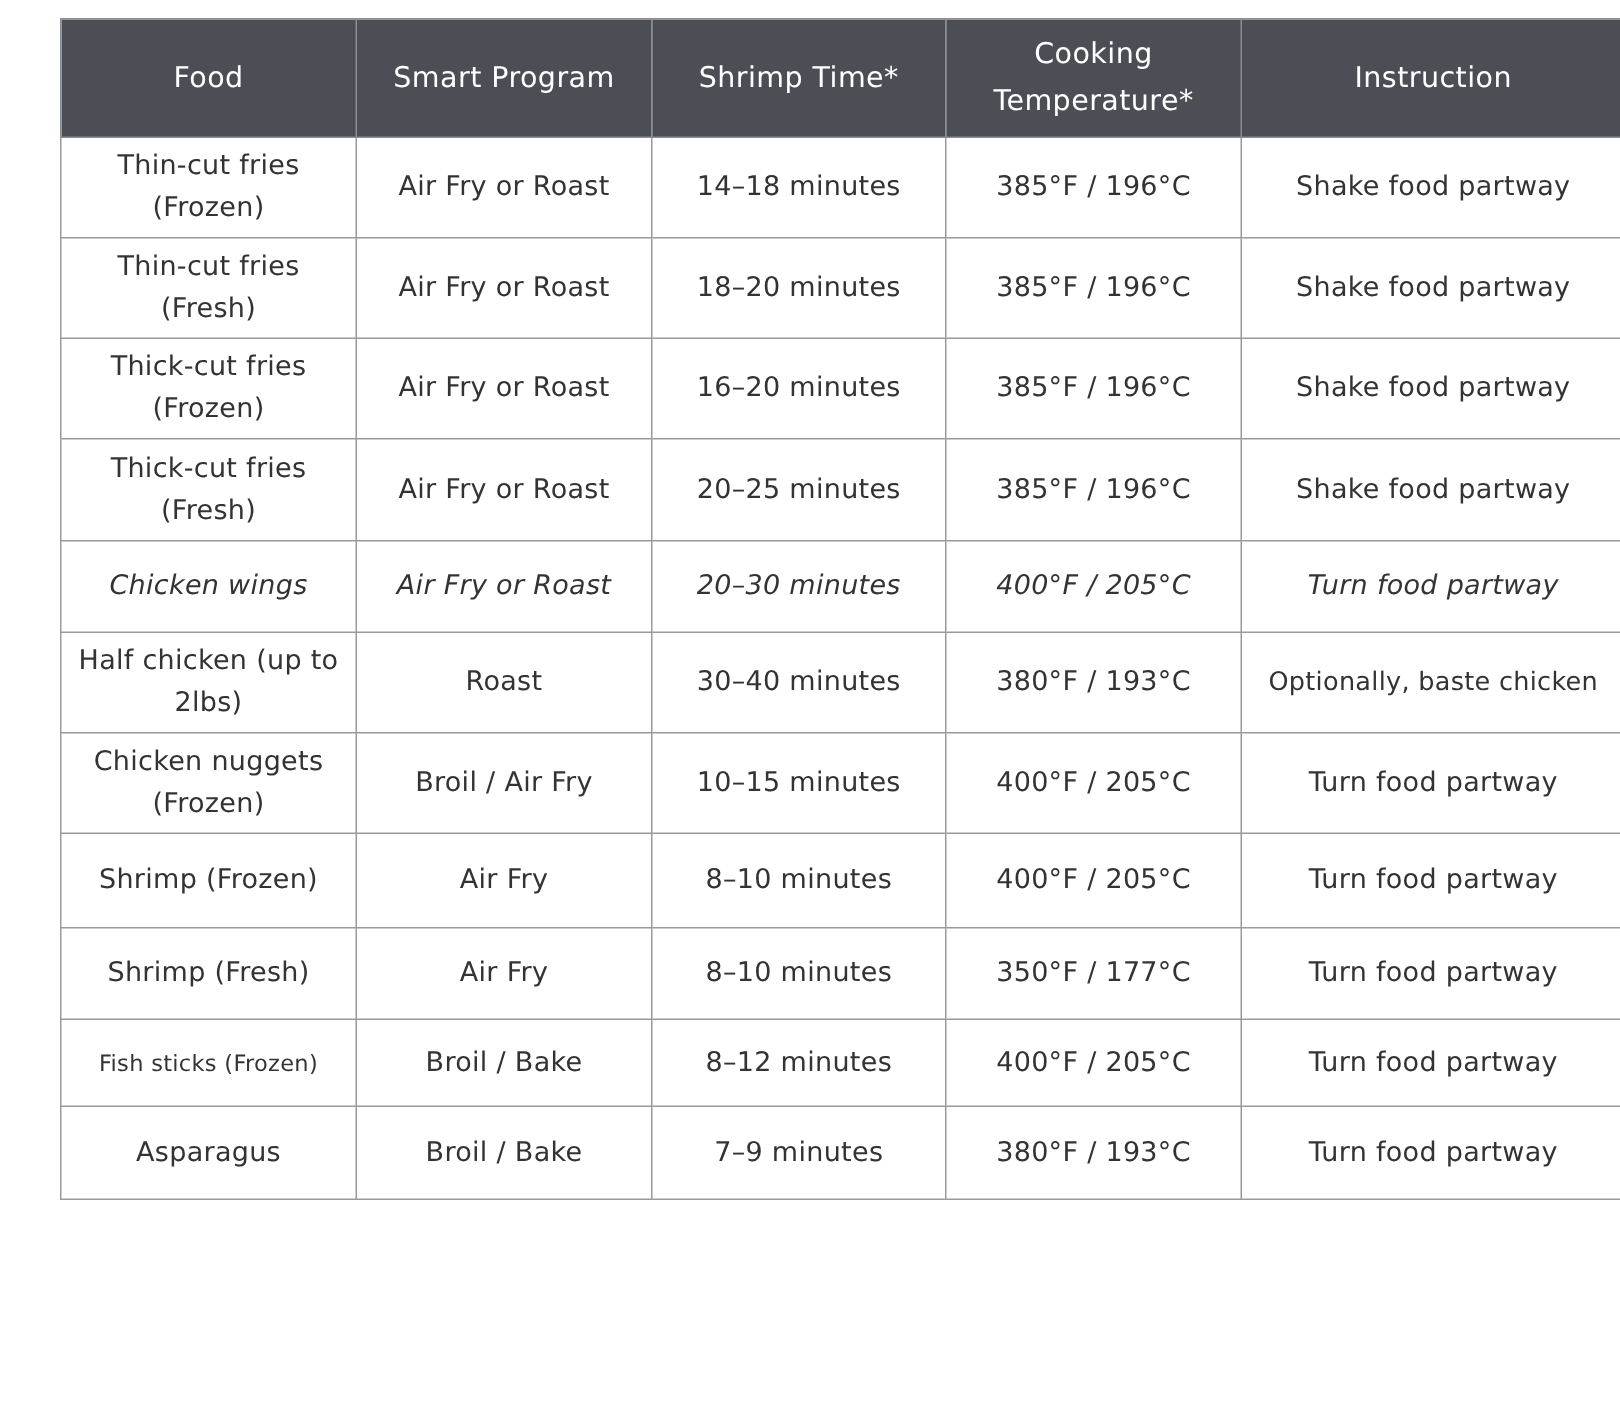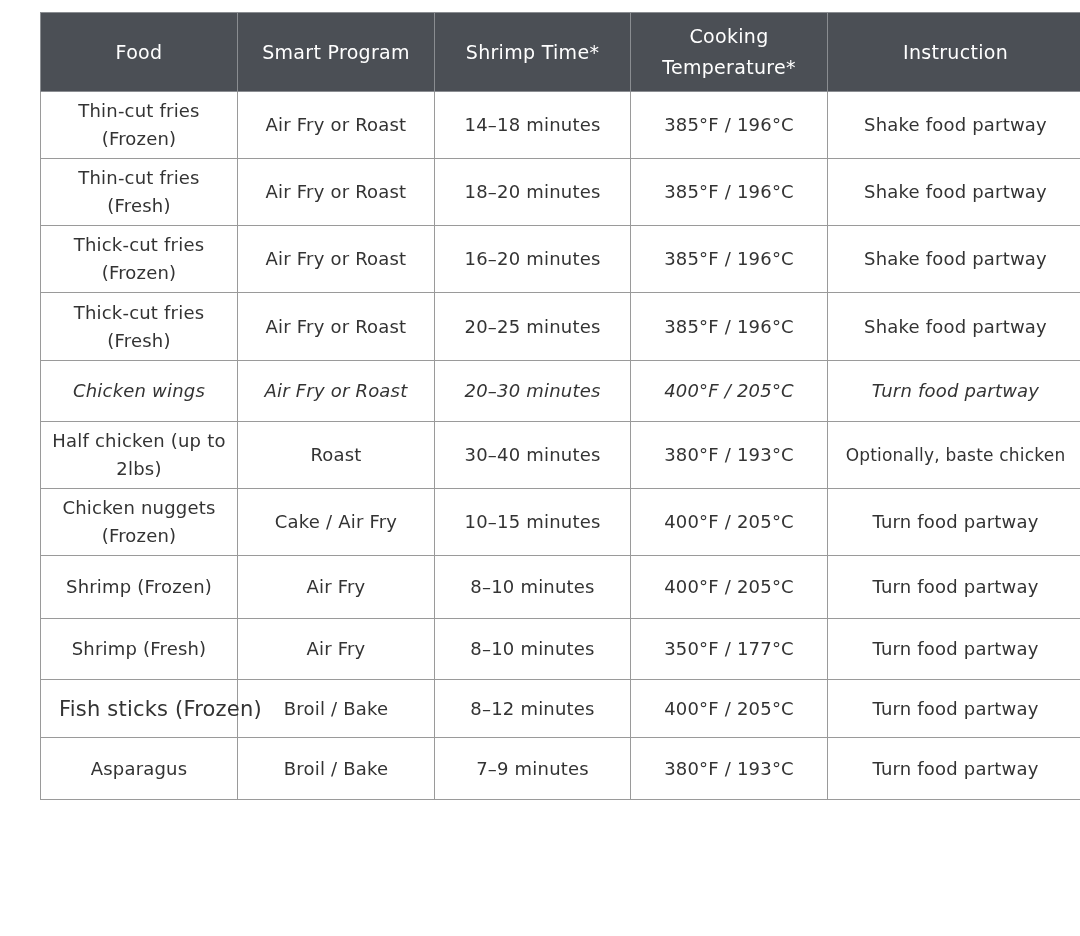--- a/index.html
+++ b/index.html
@@ -114,41 +114,41 @@
       </tr>
       <tr style="height:67px;">
         <td style="padding:0 6px;">Half chicken (up to 2lbs)</td>
         <td>Roast</td>
         <td>30–40 minutes</td>
         <td>380°F / 193°C</td>
         <td class="instr-nowrap" style="font-size:17px;">Optionally, baste chicken</td>
       </tr>
       <tr style="height:67px;">
         <td style="padding:0 14px;">Chicken nuggets (Frozen)</td>
-        <td>Cake / Air Fry</td>
+        <td>Broil / Air Fry</td>
         <td>10–15 minutes</td>
         <td>400°F / 205°C</td>
         <td>Turn food partway</td>
       </tr>
       <tr style="height:63px;">
         <td>Shrimp (Frozen)</td>
         <td>Air Fry</td>
         <td>8–10 minutes</td>
         <td>400°F / 205°C</td>
         <td>Turn food partway</td>
       </tr>
       <tr style="height:61px;">
         <td>Shrimp (Fresh)</td>
         <td>Air Fry</td>
         <td>8–10 minutes</td>
         <td>350°F / 177°C</td>
         <td>Turn food partway</td>
       </tr>
       <tr style="height:58px;">
-        <td style="white-space:nowrap;padding:0 18px;font-size:21px;">Fish sticks (Frozen)</td>
+        <td style="white-space:nowrap;padding:0 0;font-size:15px;">Fish sticks (Frozen)</td>
         <td>Broil / Bake</td>
         <td>8–12 minutes</td>
         <td>400°F / 205°C</td>
         <td>Turn food partway</td>
       </tr>
       <tr style="height:62px;">
         <td>Asparagus</td>
         <td>Broil / Bake</td>
         <td>7–9 minutes</td>
         <td>380°F / 193°C</td>

